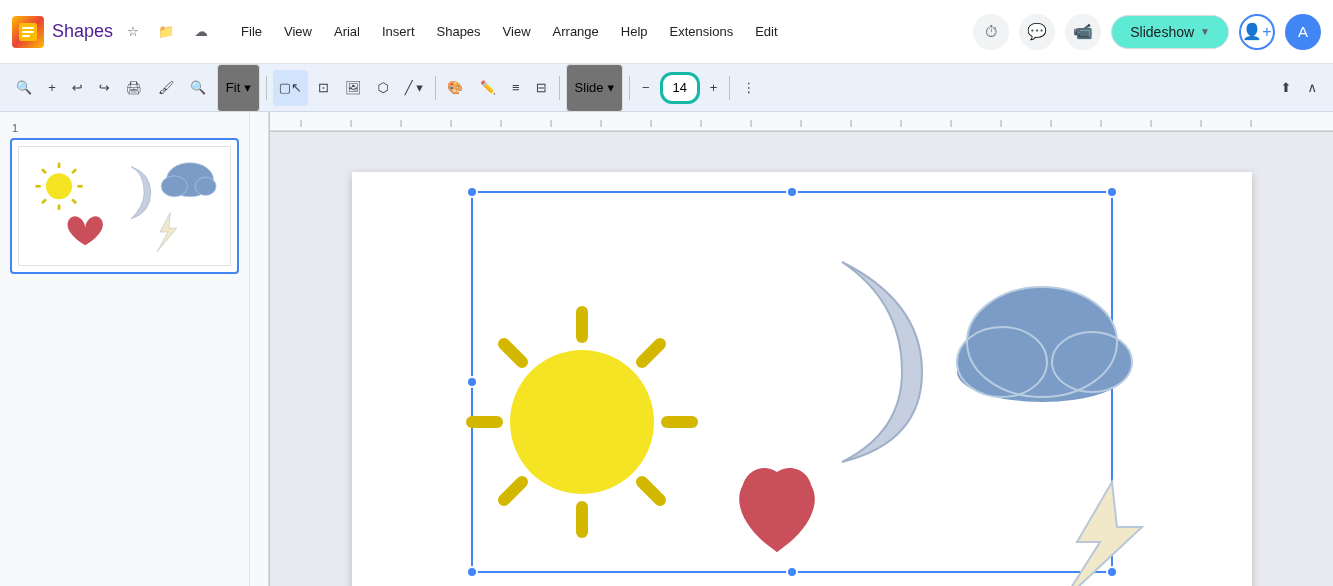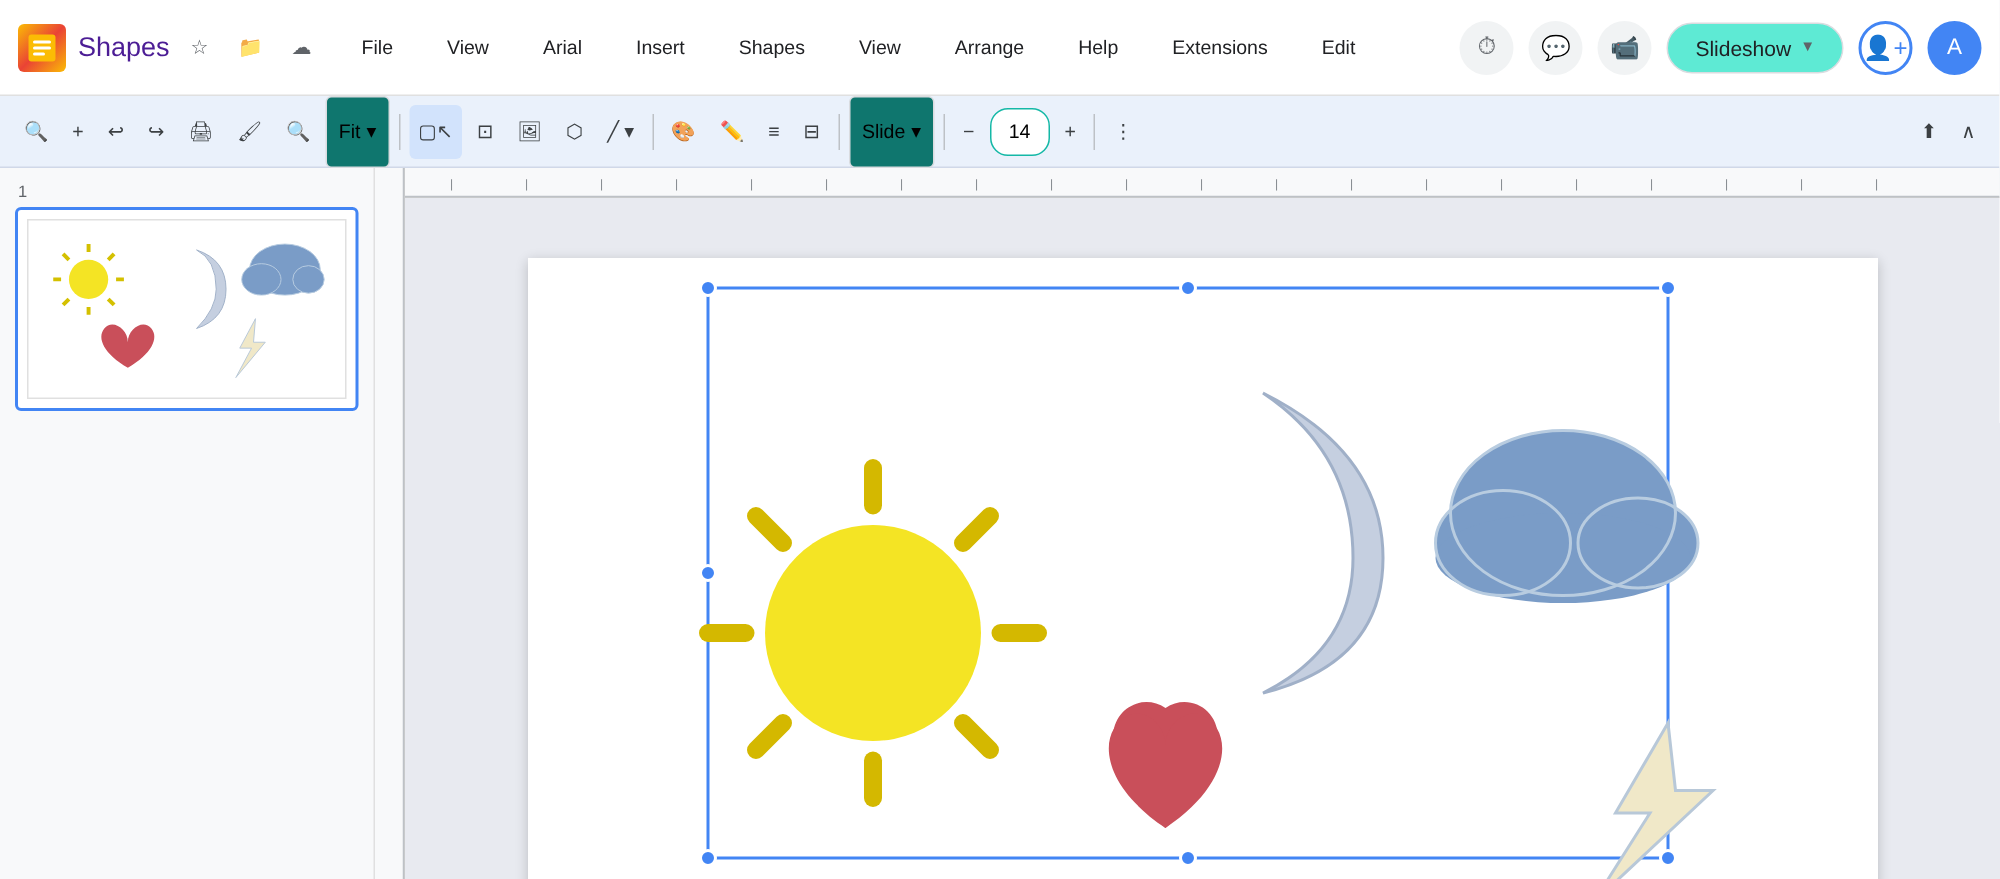--- a/index.html
+++ b/index.html
@@ -21,21 +21,21 @@
       border-radius: 4px;
       display: flex; align-items: center; justify-content: center;
       font-weight: bold; color: white; font-size: 14px;
       flex-shrink: 0;
     }
     .app-title-area { display: flex; flex-direction: column; flex: 0 0 auto; }
     .app-name-row { display: flex; align-items: center; gap: 6px; }
     .app-name { font-size: 18px; color: #4c1d95; font-weight: 400; }
     .icon-btn { background: none; border: none; cursor: pointer; color: #5f6368; padding: 2px; display: flex; align-items: center; justify-content: center; border-radius: 50%; width: 28px; height: 28px; }
 
-    .menu-bar { display: flex; align-items: center; gap: 16px; margin-left: 8px; }
+    .menu-bar { display: flex; align-items: center; gap: 2px; margin-left: 8px; }
     .menu-item { background: none; border: none; cursor: pointer; color: #202124; font-size: 13px; padding: 4px 10px; border-radius: 4px; }
 
     .spacer { flex: 1; }
 
     .top-right { display: flex; align-items: center; gap: 10px; }
     .icon-circle { width: 36px; height: 36px; border-radius: 50%; background: #f1f3f4; display: flex; align-items: center; justify-content: center; cursor: pointer; color: #5f6368; font-size: 16px; }
     .slideshow-btn { background: #5eead4; border: 1px solid #dadce0; border-radius: 20px; padding: 8px 18px; font-size: 14px; cursor: pointer; color: #202124; display: flex; align-items: center; gap: 6px; }
     .slideshow-btn .caret { font-size: 10px; color: #5f6368; }
     .avatar { width: 36px; height: 36px; border-radius: 50%; background: #4285f4; display: flex; align-items: center; justify-content: center; color: white; font-size: 15px; font-weight: 500; cursor: pointer; }
     .add-person { width: 36px; height: 36px; border-radius: 50%; border: 2px solid #4285f4; display: flex; align-items: center; justify-content: center; color: #4285f4; font-size: 16px; cursor: pointer; }
@@ -45,22 +45,22 @@
       display: flex;
       align-items: center;
       background: #eaf1fb;
       height: 48px;
       padding: 0 10px;
       gap: 4px;
       border-bottom: 1px solid #d0d8e8;
     }
     .tb-btn { background: none; border: none; cursor: pointer; color: #3c4043; padding: 4px 6px; border-radius: 4px; display: flex; align-items: center; gap: 2px; font-size: 13px; height: 36px; }
     .tb-separator { width: 1px; height: 24px; background: #bdc1c6; margin: 0 2px; }
-    .tb-select { background: #0f766e; border: 1px solid #dadce0; border-radius: 4px; padding: 4px 8px; font-size: 13px; cursor: pointer; height: 48px; display: flex; align-items: center; gap: 4px; }
-    .font-size-box { background: white; border: 1px solid #14b8a6; border-radius: 12px; padding: 2px 6px; font-size: 13px; width: 40px; text-align: center; height: 32px; display: flex; align-items: center; justify-content: center; }
+    .tb-select { background: #737373; border: 1px solid #dadce0; border-radius: 4px; padding: 4px 8px; font-size: 13px; cursor: pointer; height: 48px; display: flex; align-items: center; gap: 4px; }
+    .font-size-box { background: white; border: 3px solid #14b8a6; border-radius: 12px; padding: 2px 6px; font-size: 13px; width: 40px; text-align: center; height: 32px; display: flex; align-items: center; justify-content: center; }
 
     
     .main-area { display: flex; height: calc(586px - 64px - 48px); }
 
     
     .sidebar { width: 250px; background: #f8f9fa; border-right: 1px solid #e0e0e0; padding: 10px; overflow-y: auto; }
     .slide-number { font-size: 11px; color: #5f6368; margin-bottom: 4px; text-align: left; padding-left: 2px; }
     .slide-thumb { background: white; border: 2px solid #4285f4; border-radius: 4px; padding: 6px; cursor: pointer; }
     .slide-thumb-inner { background: white; width: 100%; aspect-ratio: 16/9; position: relative; border: 1px solid #e0e0e0; overflow: hidden; }
 

